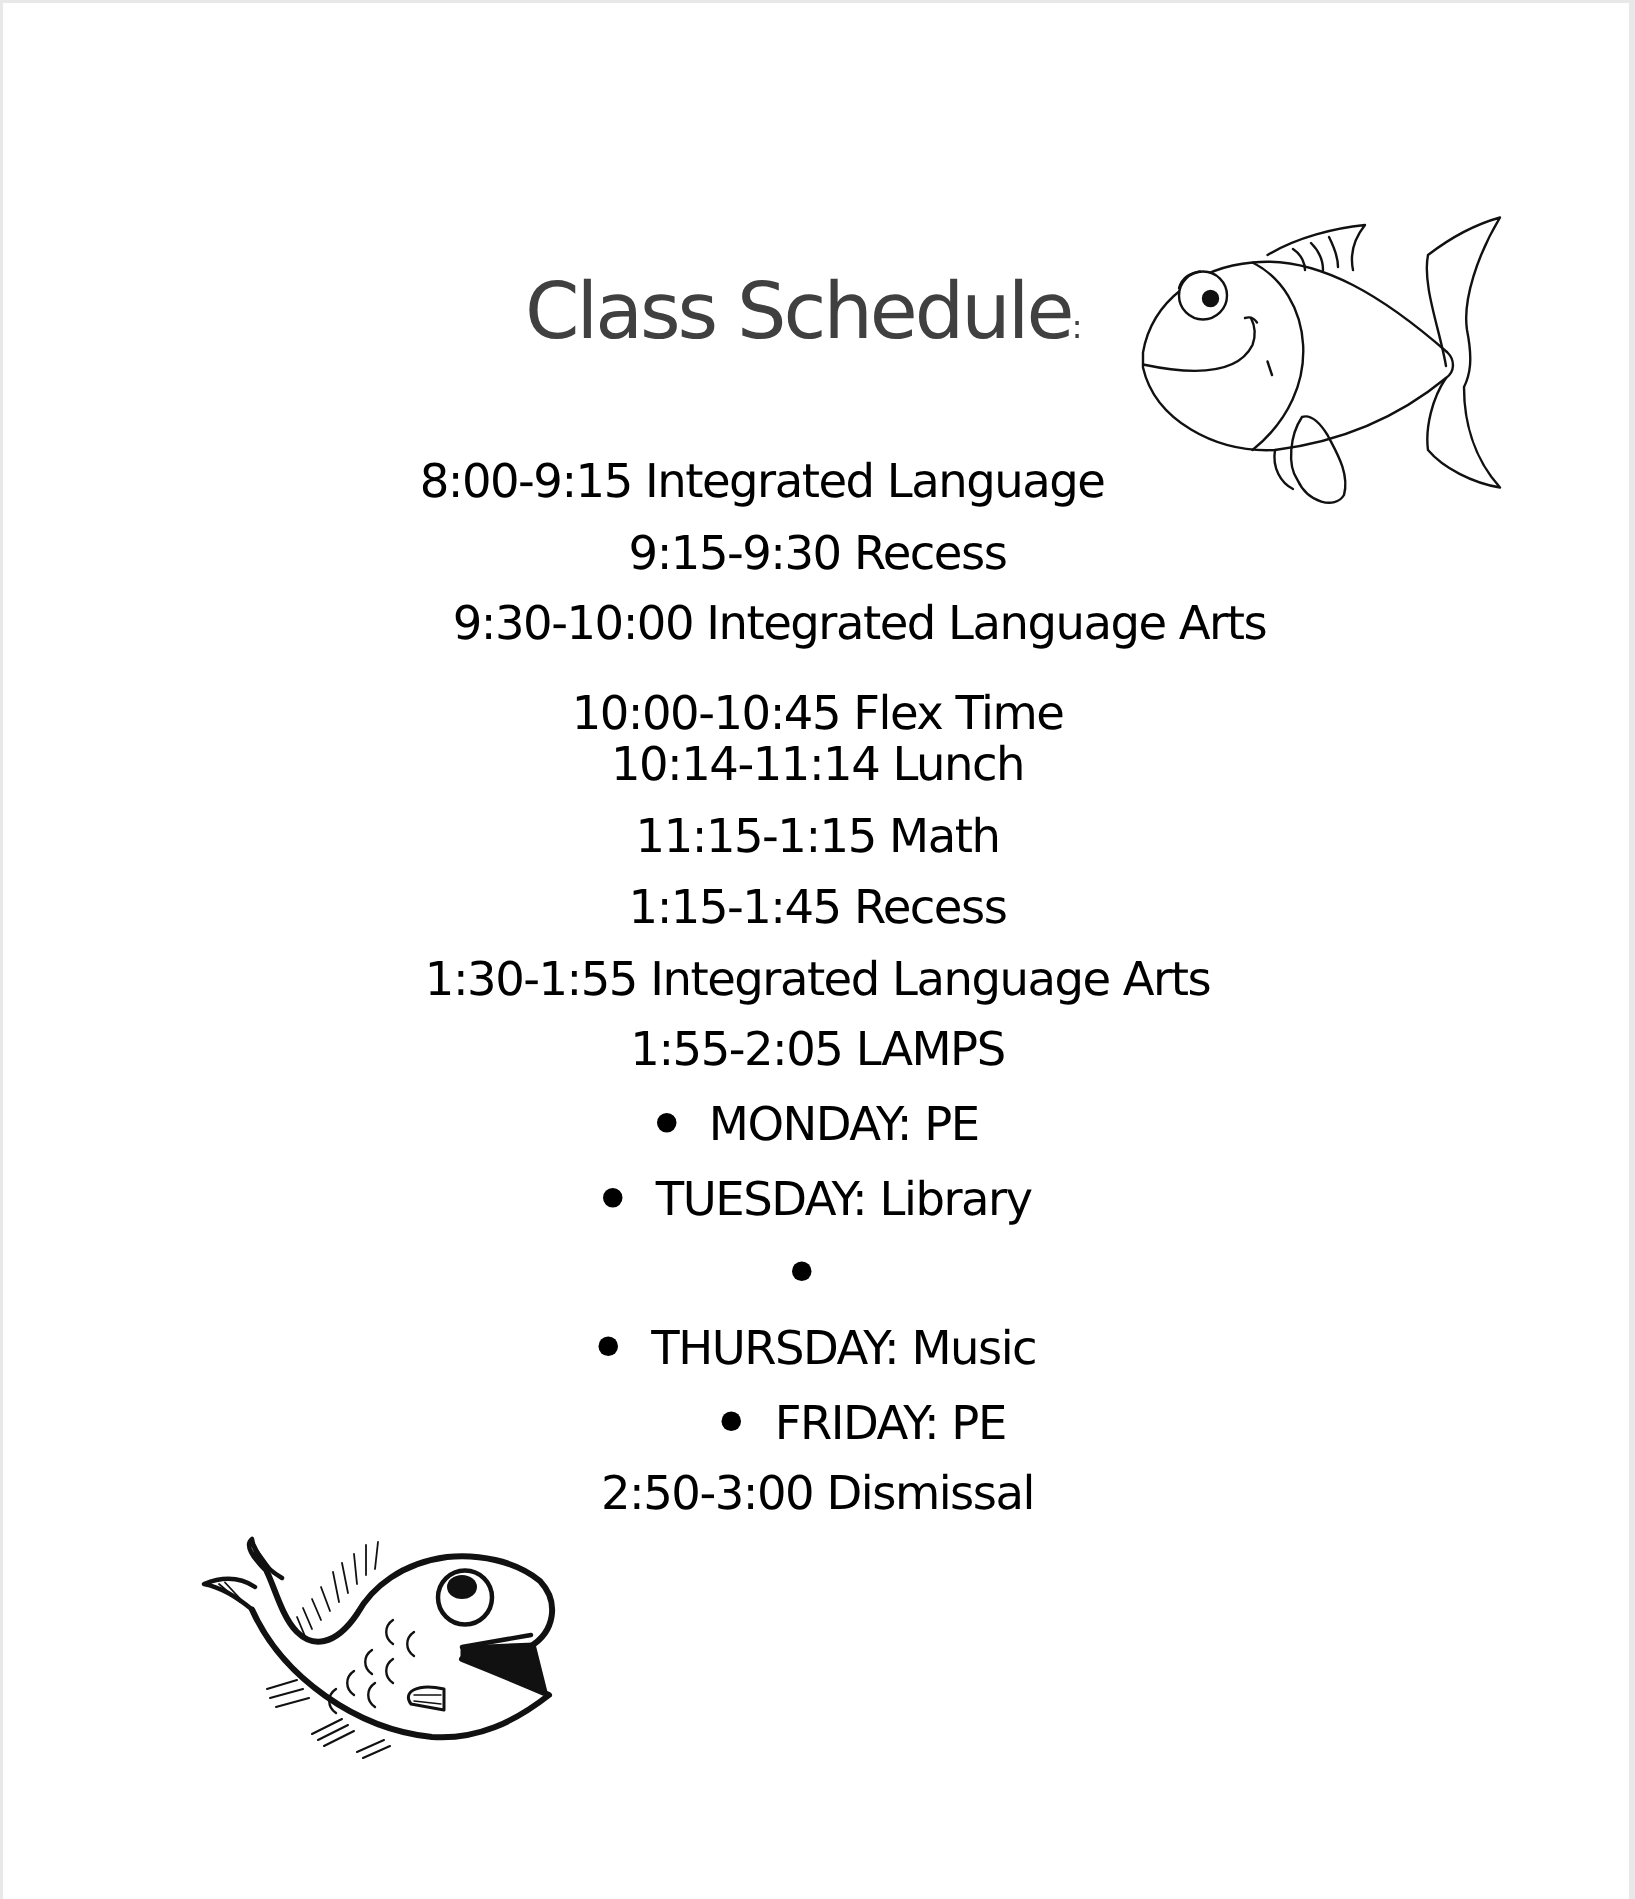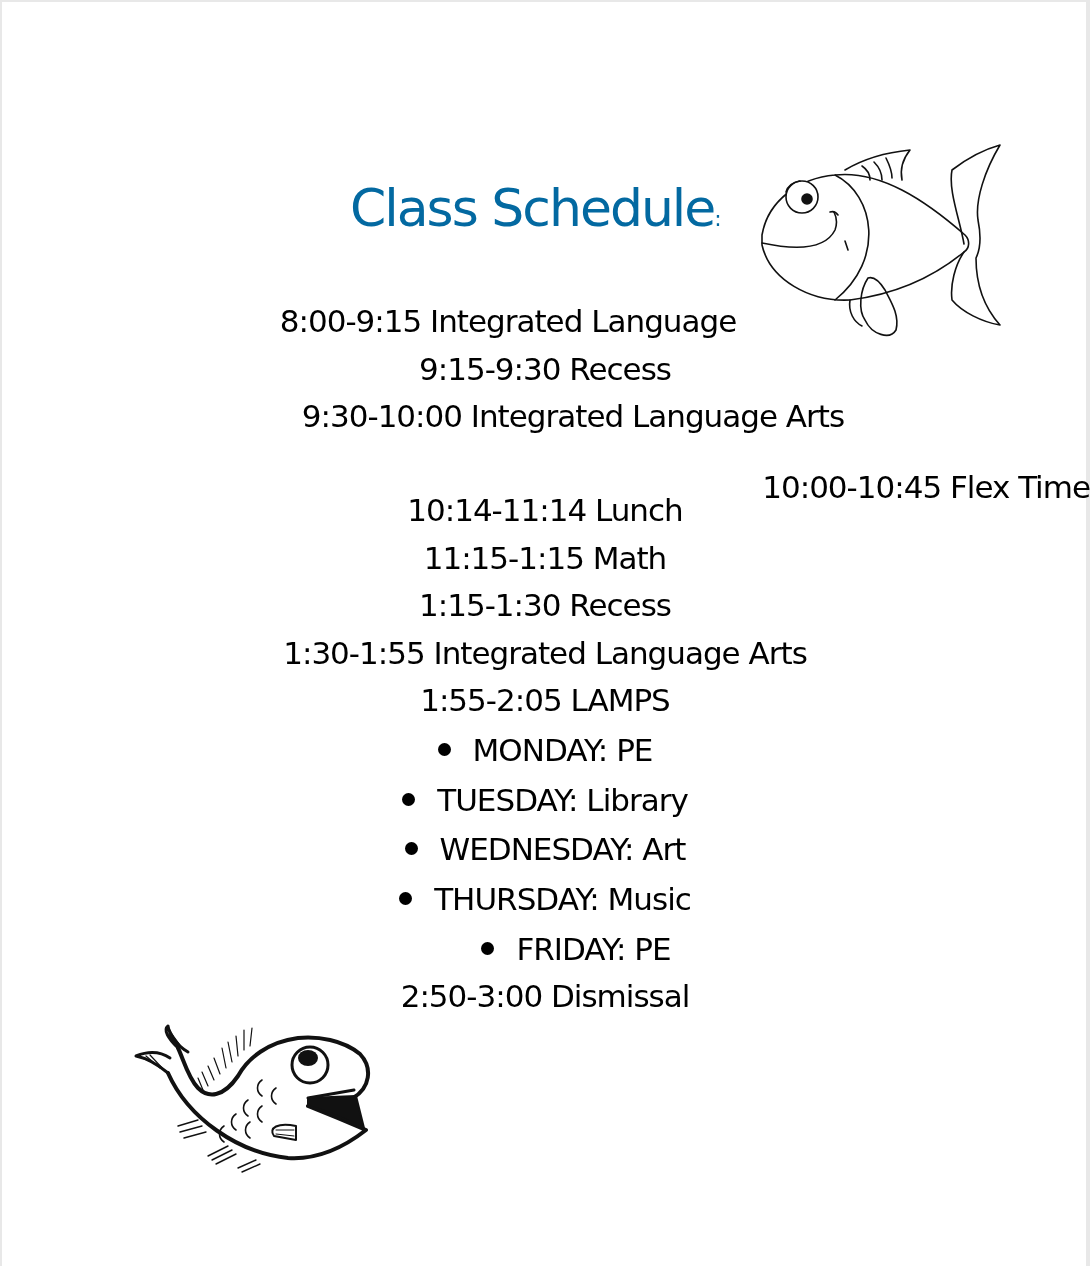--- a/index.html
+++ b/index.html
@@ -5,21 +5,21 @@
   html, body { margin: 0; padding: 0; }
   body {
     width: 1090px; height: 1266px; background: #e8e8e8;
     position: relative; overflow: hidden;
   }
   .page {
     position: absolute; left: 2px; top: 2px; width: 1084px; height: 1264px;
     background: #ffffff;
   }
   .title-wrap { position: absolute; left: 350px; top: 178px; white-space: nowrap;
-    font-family: "DejaVu Sans", sans-serif; font-size: 52px; color:#0369a1; letter-spacing:-2px; }
+    font-family: "DejaVu Sans", sans-serif; font-size: 52px; color:#404040; letter-spacing:-2px; }
   .title-wrap .colon { font-size: 22px; letter-spacing:0; }
   .line {
     position: absolute; left: 0; width: 1090px; text-align: center;
     font-family: "DejaVu Sans", sans-serif; font-size: 31px; color: #000;
     letter-spacing: -1px; white-space: nowrap; line-height: 40px;
   }
   .bullet-dot {
     display: inline-block; width: 13px; height: 13px; border-radius: 50%;
     background: #000; vertical-align: middle; margin-right: 22px; position: relative; top: -3px;
   }
@@ -29,30 +29,30 @@
 <body>
 
 <div class="page"></div>
 
 <div class="title-wrap"><span>Class Schedule</span><span class="colon">:</span></div>
 
 <div>
   <div class="line" style="top:301px; left:-37px;">8:00-9:15 Integrated Language</div>
   <div class="line" style="top:349px;">9:15-9:30 Recess</div>
   <div class="line" style="top:396px;padding-left:28px;">9:30-10:00 Integrated Language Arts</div>
-  <div class="line" style="top:467px;text-align:right;">10:00-10:45 Flex Time</div>
+  <div class="line" style="top:456px;">10:00-10:45 Flex Time</div>
   <div class="line" style="top:490px;">10:14-11:14 Lunch</div>
   <div class="line" style="top:538px;">11:15-1:15 Math</div>
-  <div class="line" style="top:585px;">1:15-1:30 Recess</div>
+  <div class="line" style="top:585px;">1:15-1:45 Recess</div>
   <div class="line" style="top:633px;">1:30-1:55 Integrated Language Arts</div>
   <div class="line" style="top:680px;">1:55-2:05 LAMPS</div>
 
   <div class="line" style="top:730px;"><span class="bullet-dot"></span><span>MONDAY: PE</span></div>
   <div class="line" style="top:780px;"><span class="bullet-dot"></span><span>TUESDAY: Library</span></div>
-  <div class="line" style="top:829px;"><span class="bullet-dot"></span><span>WEDNESDAY: Art</span></div>
+  <div class="line" style="top:829px;"><span class="bullet-dot"></span></div>
   <div class="line" style="top:879px;"><span class="bullet-dot"></span><span>THURSDAY: Music</span></div>
   <div class="line" style="top:929px;padding-left:31px;"><span class="bullet-dot"></span><span>FRIDAY: PE</span></div>
 
   <div class="line" style="top:976px;">2:50-3:00 Dismissal</div>
 </div>
 
 <svg class="fish" style="left:750px; top:140px;" width="260" height="205" viewBox="0 0 260 205">
   <g fill="none" stroke="#111" stroke-width="1.6" stroke-linecap="round" stroke-linejoin="round">
 
     <path d="M95 30 C115 18 140 12 160 10 C152 20 150 30 152 40"></path>

